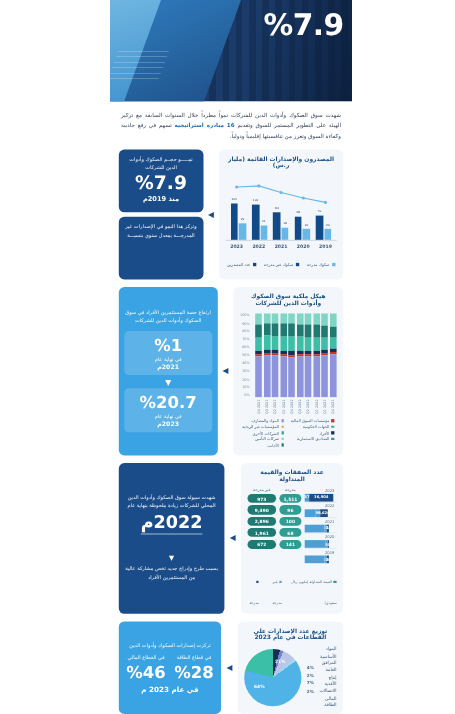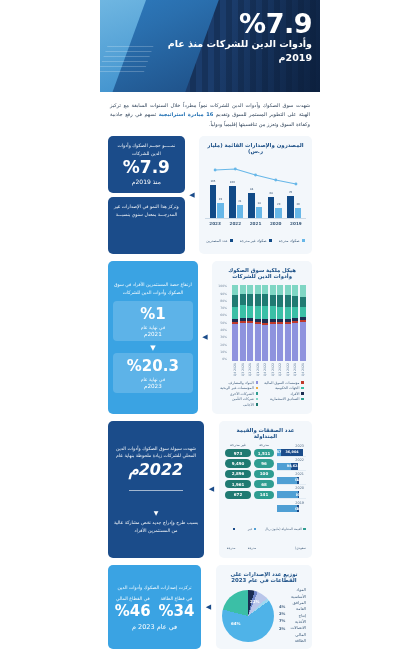--- a/index.html
+++ b/index.html
@@ -32,21 +32,21 @@
   .intro b{color:#1f6fb2;}
 
   
   .row{display:flex;gap:4px;padding:0 8px 7px 8px;align-items:stretch;}
   .card{background:#f3f7fb;border-radius:5px;padding:6px 6px 5px 6px;}
   .card-ttl{font-size:5.4px;color:#1b4f86;font-weight:bold;text-align:center;margin-bottom:4px;}
   .bluebox{background:#1b4c8a;border-radius:5px;color:#fff;text-align:center;padding:6px 5px;}
   .lightbox{background:#3aa3e3;border-radius:5px;color:#fff;text-align:center;padding:6px 5px;}
   .bb-cap{font-size:4.6px;line-height:1.6;opacity:.95;}
   .bb-big{font-size:17px;font-weight:bold;line-height:1.05;margin:2px 0 1px;}
-  .bb-sub{font-size:6px;font-weight:normal;}
+  .bb-sub{font-size:6px;font-weight:bold;}
 
   
   .conn{display:flex;align-items:center;justify-content:center;width:7px;color:#1b4c8a;font-size:7px;}
 
   
   .c1{flex:1 1 auto;}
   .c1-plot{position:relative;height:52px;display:flex;flex-direction:row-reverse;justify-content:space-around;align-items:flex-end;padding:8px 2px 0;}
   .grp{display:flex;flex-direction:row-reverse;align-items:flex-end;gap:1px;position:relative;width:17px;justify-content:center;}
   .bar{width:6.5px;position:relative;}
   .bar.d{background:#114a87;}
@@ -104,21 +104,20 @@
 <div class="page">
 <div class="sheet">
 
   <div class="hero">
     <div class="bgimg"></div>
     <div class="diag"></div>
     <div class="diag2"></div>
     <div class="lines"></div>
     <div class="txt">
       <div class="pct">%7.9</div>
-      <div class="l2">وأدوات الدين للشركات منذ عام 2019م</div>
     </div>
   </div>
 
   <div class="intro">
     <span>شهدت سوق الصكوك وأدوات الدين للشركات نمواً مطرداً خلال السنوات السابقة مع تركيز الهيئة على التطوير المستمر للسوق وتقديم </span><b>16 مبادرة استراتيجية</b><span> تسهم في رفع جاذبية وكفاءة السوق وتعزز من تنافسيتها إقليمياً ودولياً.</span>
   </div>
 
   <div class="row">
     <div class="card c1">
       <div class="card-ttl">المصدرون والإصدارات القائمة (مليار ر.س)</div>
@@ -347,21 +346,21 @@
     <div class="conn">◀</div>
     <div class="lightbox" style="width:86px;display:flex;flex-direction:column;justify-content:center;">
       <div class="bb-cap">ارتفاع حصة المستثمرين الأفراد في سوق الصكوك وأدوات الدين للشركات</div>
       <div style="background:rgba(255,255,255,.18);border-radius:4px;padding:4px 2px;margin-top:5px;">
         <div class="bb-big" style="font-size:15px">%1</div>
         <div class="bb-cap">في نهاية عام</div>
         <div class="bb-sub" style="font-size:5.6px">2021م</div>
       </div>
       <div style="font-size:7px;margin:3px 0 1px">▼</div>
       <div style="background:rgba(255,255,255,.18);border-radius:4px;padding:4px 2px;">
-        <div class="bb-big" style="font-size:15px">%20.3</div>
+        <div class="bb-big" style="font-size:15px">%20.7</div>
         <div class="bb-cap">في نهاية عام</div>
         <div class="bb-sub" style="font-size:5.6px">2023م</div>
       </div>
     </div>
   </div>
 
   <div class="row">
     <div class="card" style="flex:1">
       <div class="card-ttl">عدد الصفقات والقيمة المتداولة</div>
       <div class="tbl">
@@ -427,21 +426,21 @@
       </div>
       <div class="lg3">
         <div><i style="background:#1b4c8a"></i><span>مدرجة</span></div>
         <div><i style="background:#4f9fd4"></i><span>غير مدرجة</span></div>
         <div><i style="background:#2f9d91"></i><span>القيمة المتداولة (مليون ريال سعودي)</span></div>
       </div>
     </div>
     <div class="conn">◀</div>
     <div class="bluebox" style="width:86px;display:flex;flex-direction:column;justify-content:center;">
       <div class="bb-cap">شهدت سيولة سوق الصكوك وأدوات الدين المحلي للشركات زيادة ملحوظة بنهاية عام</div>
-      <div class="bb-big" style="font-size:16px;border-bottom:1px solid rgba(255,255,255,.6);display:inline-block;padding-bottom:11px;margin:3px auto 16px;font-style:italic;">2022م</div>
+      <div class="bb-big" style="font-size:16px;border-bottom:1px solid rgba(255,255,255,.6);display:inline-block;padding-bottom:1px;margin:3px auto 16px;">2022م</div>
       <div style="font-size:6px;margin:2px 0 3px">▼</div>
       <div class="bb-cap">بسبب طرح وإدراج جديد تخص مشاركة عالية من المستثمرين الأفراد</div>
     </div>
   </div>
 
   <div class="row">
     <div class="card" style="flex:1">
       <div class="card-ttl">توزيع عدد الإصدارات على القطاعات في عام 2023</div>
       <div class="pie-wrap">
         <div class="pie" style="background:conic-gradient(#1b2d52 0 4%,#6f86c8 4% 6%,#b9c6ea 6% 13%,#9fd8f0 13% 15%,#4fb3e8 15% 79%,#3bbfa6 79% 100%);">
@@ -467,21 +466,21 @@
     <div class="conn">◀</div>
     <div class="lightbox" style="width:86px;display:flex;flex-direction:column;justify-content:center;">
       <div class="bb-cap">تركزت إصدارات الصكوك وأدوات الدين</div>
       <div style="display:flex;flex-direction:row-reverse;gap:4px;margin-top:4px;">
         <div style="flex:1">
           <div class="bb-cap">في القطاع المالي</div>
           <div class="bb-big" style="font-size:15px">%46</div>
         </div>
         <div style="flex:1">
           <div class="bb-cap">في قطاع الطاقة</div>
-          <div class="bb-big" style="font-size:15px">%34</div>
+          <div class="bb-big" style="font-size:15px">%28</div>
         </div>
       </div>
       <div class="bb-sub" style="font-size:6.5px;margin-top:2px">في عام 2023 م</div>
     </div>
   </div>
 
 </div>
 </div>
 
 </body></html>

